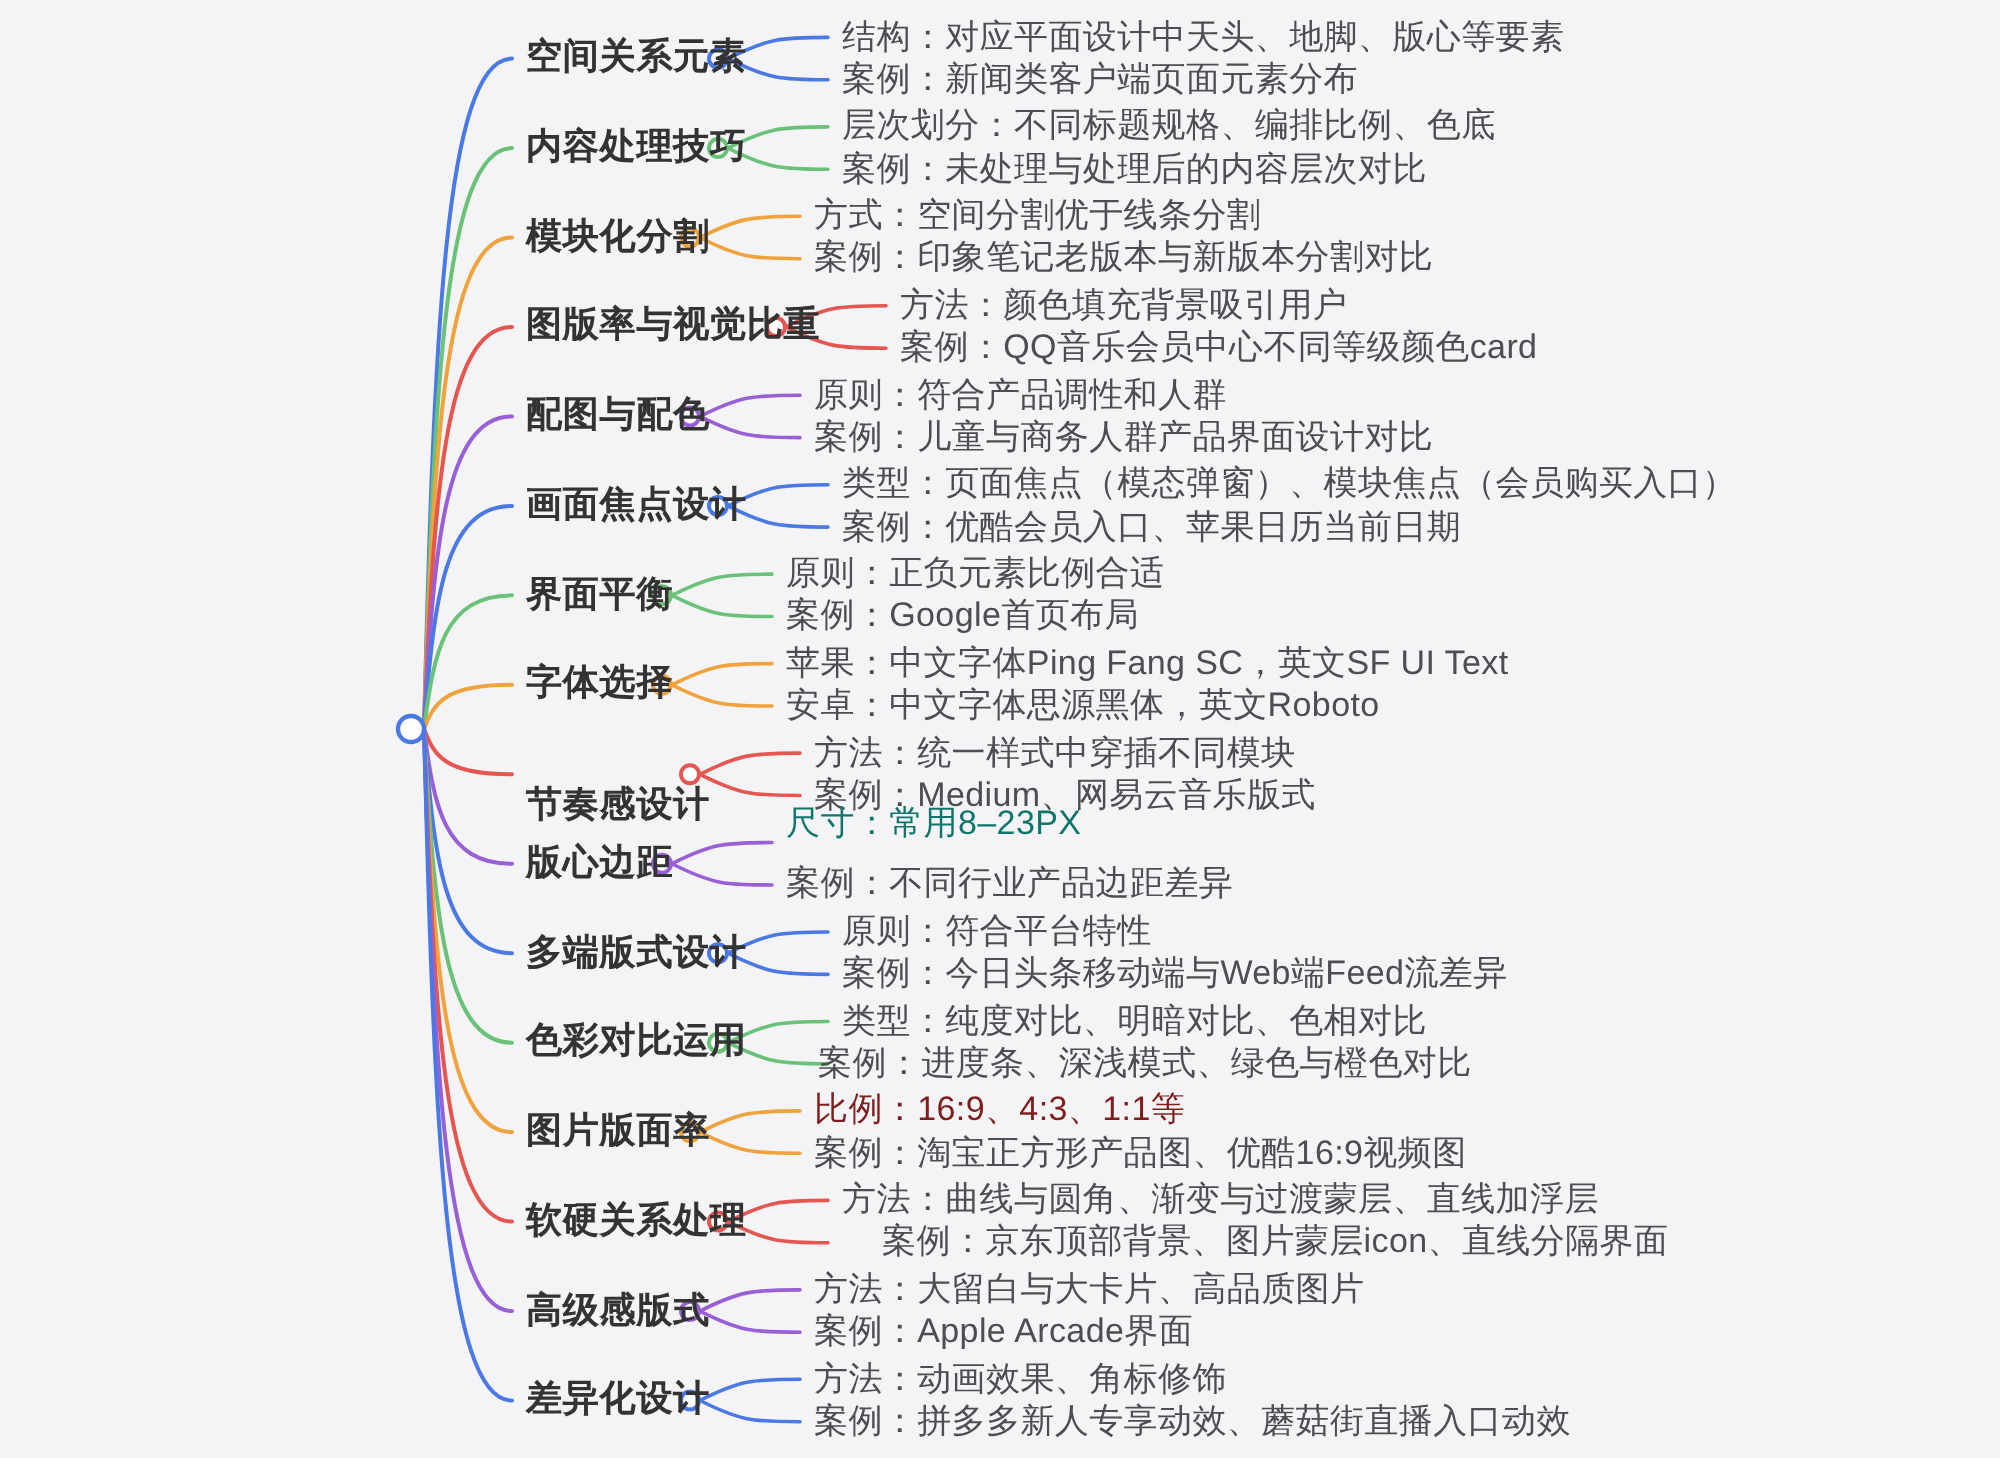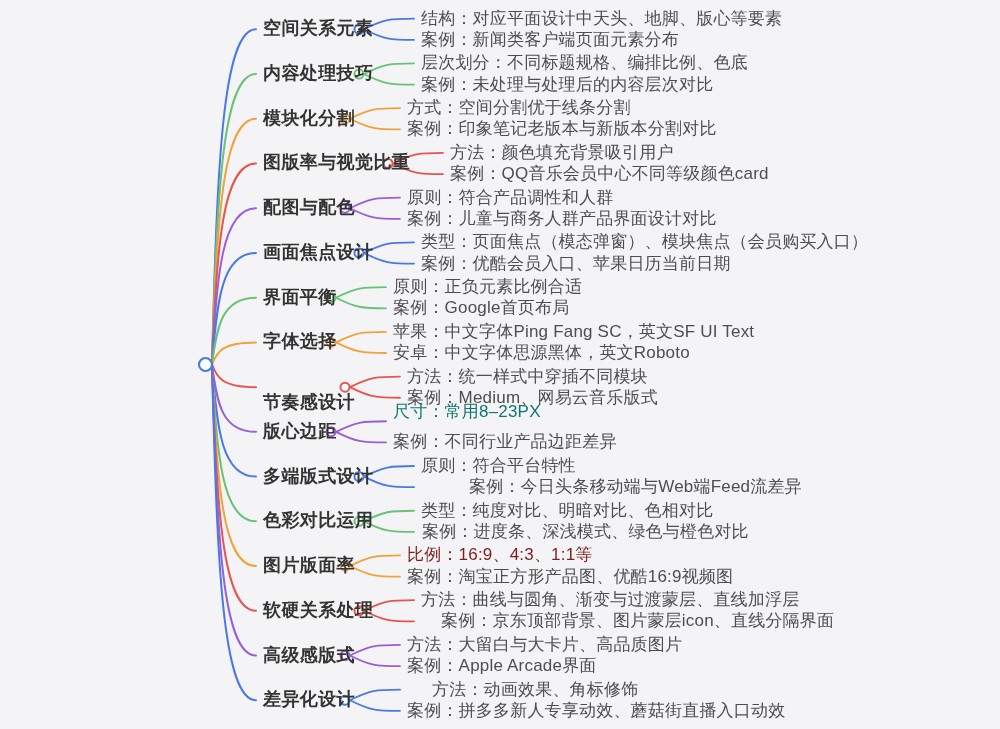--- a/index.html
+++ b/index.html
@@ -133,35 +133,35 @@
   <div class="topic" style="color: rgb(51, 51, 51); left: 263px; top: 387.14px; margin-top: 16px;">节奏感设计</div>
   <div class="detail" style="color: rgb(78, 78, 82); left: 407px; top: 376.54px;">方法：统一样式中穿插不同模块</div>
   <div class="detail" style="color: rgb(78, 78, 82); left: 407px; top: 397.74px;">案例：Medium、网易云音乐版式</div>
 
   <div class="topic" style="color: rgb(51, 51, 51); left: 263px; top: 431.87px;">版心边距</div>
   <div class="detail" style="color: #0f766e; left: 393px; top: 412px; text-align: right;">尺寸：常用8–23PX</div>
   <div class="detail" style="color: rgb(78, 78, 82); left: 393px; top: 442.47px;">案例：不同行业产品边距差异</div>
 
   <div class="topic" style="color: rgb(51, 51, 51); left: 263px; top: 476.6px;">多端版式设计</div>
   <div class="detail" style="color: rgb(78, 78, 82); left: 421px; top: 466px;">原则：符合平台特性</div>
-  <div class="detail" style="color: rgb(78, 78, 82); left: 421px; top: 487.2px; margin-left: 48px;">案例：今日头条移动端与Web端Feed流差异</div>
+  <div class="detail" style="color: rgb(78, 78, 82); left: 421px; top: 487.2px;">案例：今日头条移动端与Web端Feed流差异</div>
 
   <div class="topic" style="color: rgb(51, 51, 51); left: 263px; top: 521.33px;">色彩对比运用</div>
   <div class="detail" style="color: rgb(78, 78, 82); left: 421px; top: 510.73px;">类型：纯度对比、明暗对比、色相对比</div>
-  <div class="detail" style="color: rgb(78, 78, 82); left: 422px; top: 531.93px;">案例：进度条、深浅模式、绿色与橙色对比</div>
+  <div class="detail" style="color: rgb(78, 78, 82); left: 409px; top: 531.93px;">案例：进度条、深浅模式、绿色与橙色对比</div>
 
   <div class="topic" style="color: rgb(51, 51, 51); left: 263px; top: 566.06px;">图片版面率</div>
   <div class="detail" style="color: #7f1d1d; left: 407px; top: 555.46px;">比例：16:9、4:3、1:1等</div>
   <div class="detail" style="color: rgb(78, 78, 82); left: 407px; top: 576.66px;">案例：淘宝正方形产品图、优酷16:9视频图</div>
 
   <div class="topic" style="color: rgb(51, 51, 51); left: 263px; top: 610.79px;">软硬关系处理</div>
   <div class="detail" style="color: rgb(78, 78, 82); left: 421px; top: 600.19px;">方法：曲线与圆角、渐变与过渡蒙层、直线加浮层</div>
   <div class="detail" style="color: rgb(78, 78, 82); left: 421px; top: 621.39px; margin-left: 20px;">案例：京东顶部背景、图片蒙层icon、直线分隔界面</div>
 
   <div class="topic" style="color: rgb(51, 51, 51); left: 263px; top: 655.52px;">高级感版式</div>
   <div class="detail" style="color: rgb(78, 78, 82); left: 407px; top: 644.92px;">方法：大留白与大卡片、高品质图片</div>
   <div class="detail" style="color: rgb(78, 78, 82); left: 407px; top: 666.12px;">案例：Apple Arcade界面</div>
 
   <div class="topic" style="color: rgb(51, 51, 51); left: 263px; top: 700.25px;">差异化设计</div>
-  <div class="detail" style="color: rgb(78, 78, 82); left: 407px; top: 689.65px; margin-left: 25px;">方法：动画效果、角标修饰</div>
+  <div class="detail" style="color: rgb(78, 78, 82); left: 407px; top: 689.65px;">方法：动画效果、角标修饰</div>
   <div class="detail" style="color: rgb(78, 78, 82); left: 407px; top: 710.85px;">案例：拼多多新人专享动效、蘑菇街直播入口动效</div>
 </div>
 </div>
 
 </body></html>

